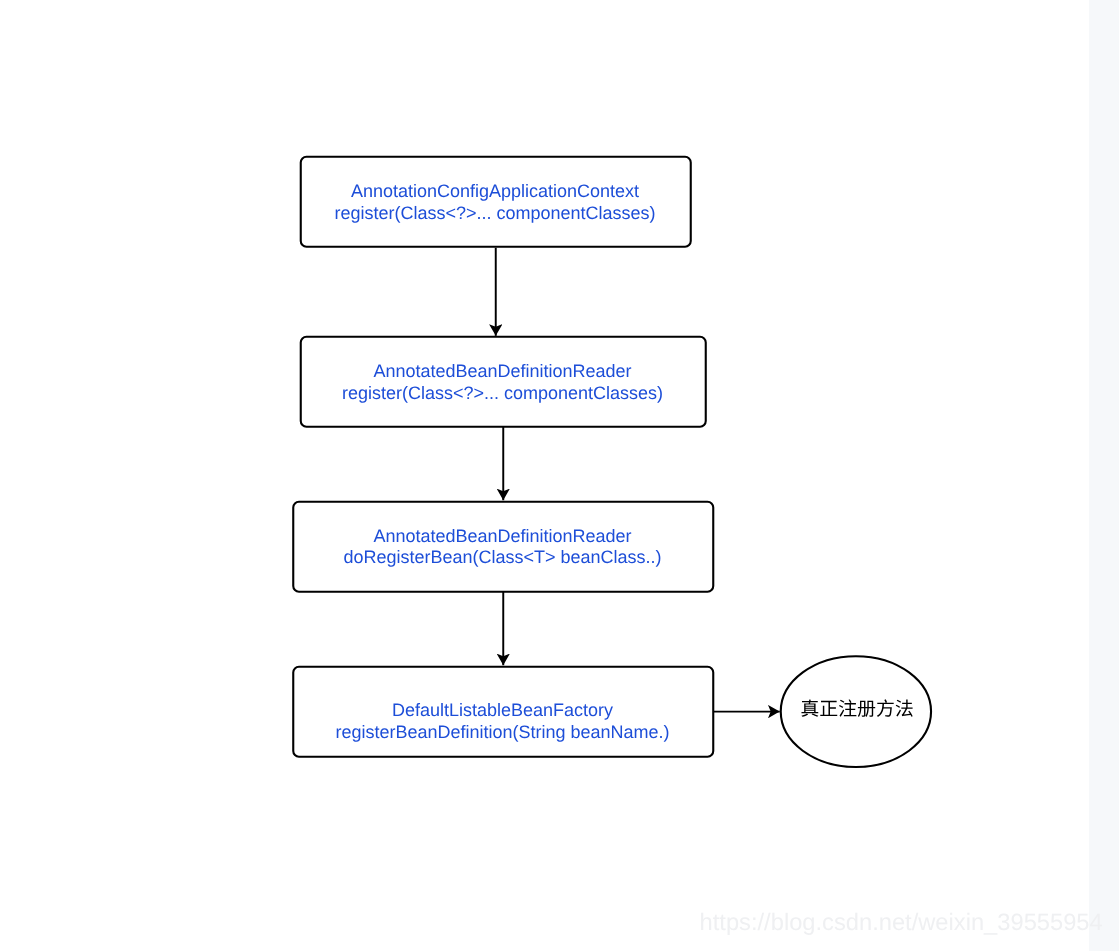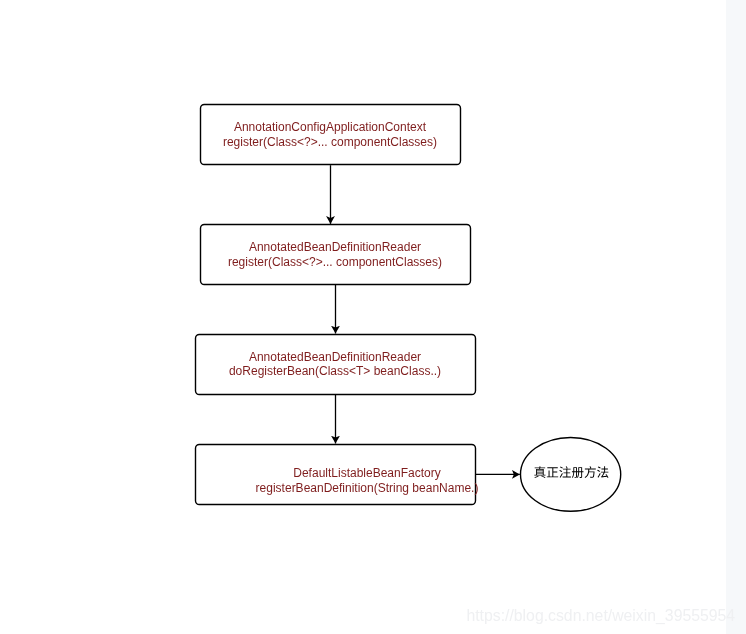--- a/index.html
+++ b/index.html
@@ -9,21 +9,21 @@
     background:#f6f8fa;
     font-family:"Liberation Sans",sans-serif;
   }
   #page{position:absolute;left:0;top:0;width:726px;height:634px;background:#ffffff;}
   #canvas{position:absolute;left:0;top:0;}
   .node-text{
     position:absolute;
     -webkit-font-smoothing:antialiased;
     transform:translateZ(0);
     font-size:12px;line-height:14.5px;
-    color:#7f1d1d;text-align:center;white-space:pre;
+    color:#1d4ed8;text-align:center;white-space:pre;
   }
   #watermark{
     position:absolute;
     -webkit-font-smoothing:antialiased;
     transform:translateZ(0);left:466.4px;top:607.2px;
     font-size:15.8px;line-height:18px;color:#eff0f2;white-space:nowrap;
   }
 </style>
 </head>
 <body style="background: rgb(246, 248, 250);">
@@ -59,17 +59,17 @@
     </g>
 </svg>
 
 <div id="labels">
     <div class="node-text" style="left: 199.5px; top: 120px; width: 261px; font-size: 12px; line-height: 14.5px;">AnnotationConfigApplicationContext
 register(Class&lt;?&gt;... componentClasses)</div>
     <div class="node-text" style="left: 200px; top: 240px; width: 270px; font-size: 12px; line-height: 14.5px;">AnnotatedBeanDefinitionReader
 register(Class&lt;?&gt;... componentClasses)</div>
     <div class="node-text" style="left: 195px; top: 349.5px; width: 280px; font-size: 12px; line-height: 14.5px;">AnnotatedBeanDefinitionReader
 doRegisterBean(Class&lt;T&gt; beanClass..)</div>
-    <div class="node-text" style="left: 195px; top: 466px; width: 280px; font-size: 12px; line-height: 14.5px; margin-left: 32px;">DefaultListableBeanFactory
+    <div class="node-text" style="left: 195px; top: 466px; width: 280px; font-size: 12px; line-height: 14.5px;">DefaultListableBeanFactory
 registerBeanDefinition(String beanName.)</div>
   </div>
 
 <div id="watermark" style="color: rgb(239, 240, 242);">https://blog.csdn.net/weixin_39555954</div>
 
 </body></html>

